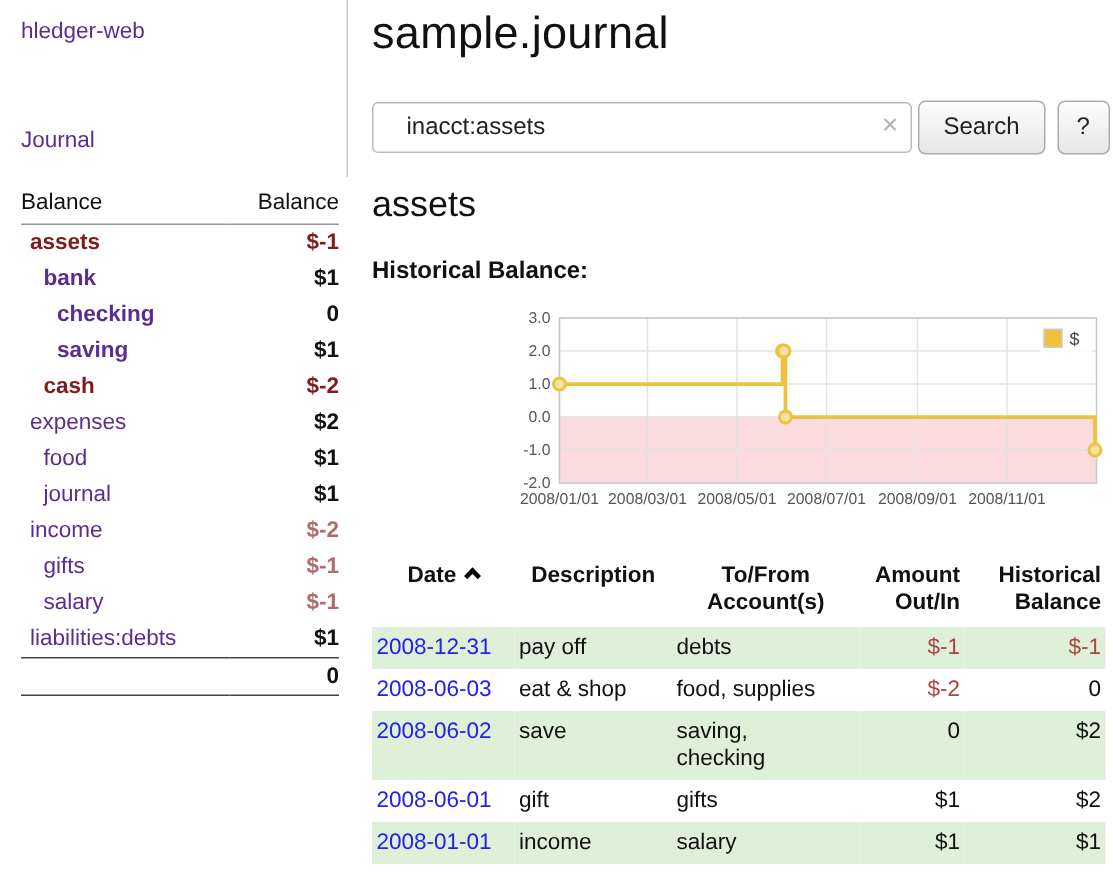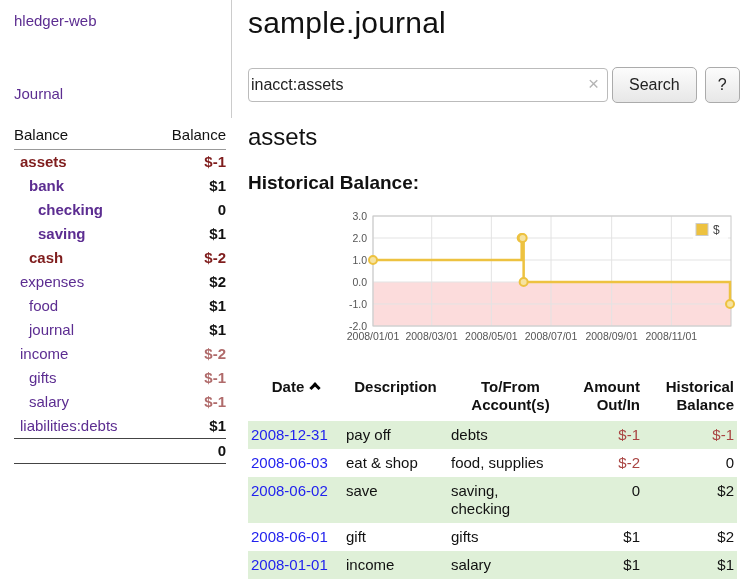--- a/index.html
+++ b/index.html
@@ -31,27 +31,27 @@
   td.bal.negs{color:var(--negative-strong);}
   td.bal.negw{color:var(--negative-soft);font-weight:400;}
   tr.total-row td{border-top:1px solid #444;border-bottom:1px solid #444;font-weight:400;}
 
   
   .main{position:absolute;left:248px;top:0;width:489px;}
   h1.page-title{font-size:30px;font-weight:400;margin-top:6px;letter-spacing:.2px;}
   .searchrow{display:flex;align-items:center;margin-top:27px;}
   .searchbox{position:relative;width:360px;flex:none;}
   .searchbox input{width:100%;height:34px;border:1px solid #bbb;border-radius:4px;
-      font-size:16px;padding:0 30px 0 2px;color:#222;font-family:inherit;background:#fff;}
+      font-size:16px;padding:0 30px 0 22px;color:#222;font-family:inherit;background:#fff;}
   .clear-icon{position:absolute;right:9px;top:6px;color:#b5b5b5;font-size:19px;line-height:20px;cursor:pointer;}
   .btn{height:36px;margin-left:4px;padding:2px 16px;font-size:16px;font-family:inherit;color:#222;
       border:1px solid #ababab;border-radius:5px;background:linear-gradient(180deg,#fcfcfc,#e7e7e7);cursor:pointer;}
   .btn.help{margin-left:8px;padding:0 12px;}
   h2.acct-heading{font-size:24px;font-weight:400;margin-top:20px;}
-  .chart-label{font-size:19px;font-weight:700;margin-top:21px;}
+  .chart-label{font-size:16px;font-weight:700;margin-top:21px;}
   .chart{margin-top:17px;text-align:right;}
   .ticklbl{font-size:10.5px;fill:#555;font-family:"Liberation Sans","DejaVu Sans",sans-serif;}
   .legendlbl{font-size:12px;fill:#444;font-family:"Liberation Sans","DejaVu Sans",sans-serif;}
 
   
   table.register{margin-top:26px;width:489px;border-collapse:collapse;font-size:15px;table-layout:fixed;}
   table.register th{font-weight:700;text-align:center;vertical-align:top;padding:1px 3px 7px 3px;line-height:18px;}
   table.register th.c-amt,table.register th.c-bal{text-align:right;}
   table.register td{vertical-align:top;padding:5px 3px;line-height:18px;}
   table.register td.c-amt,table.register td.c-bal{text-align:right;}

